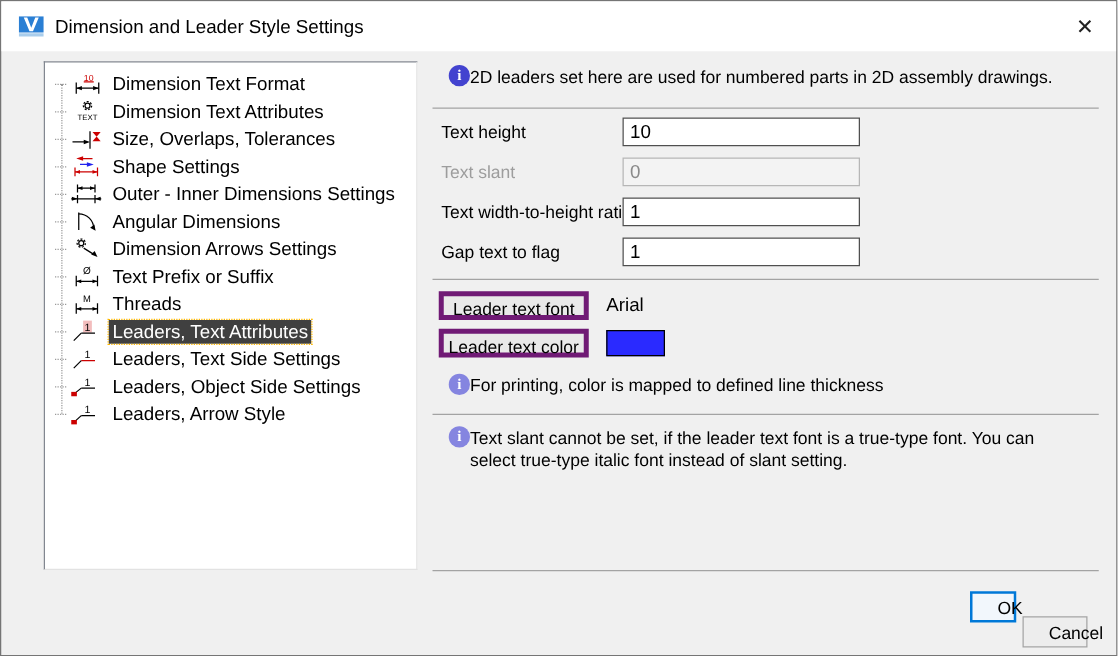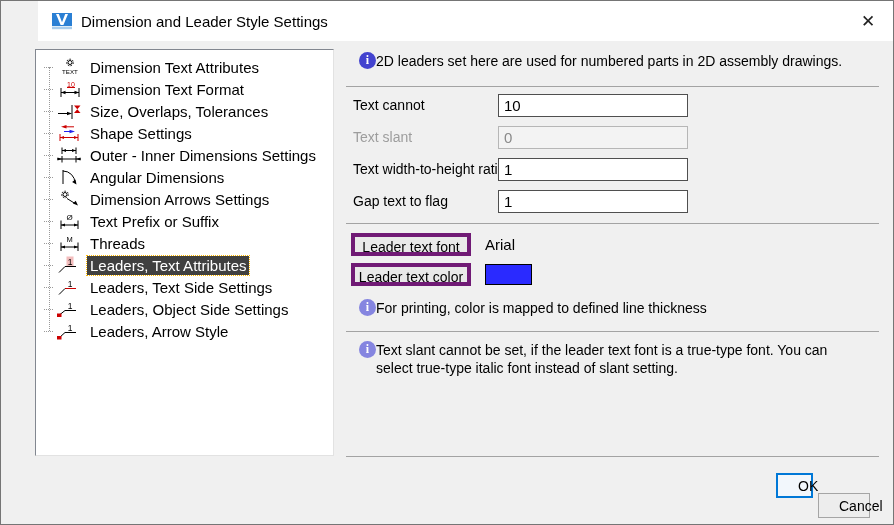--- a/index.html
+++ b/index.html
@@ -9,21 +9,21 @@
   .window {
     position:relative; width:894px; height:525px;
     background:#f0f0f0; border:1px solid #757575;
     box-shadow:3px 4px 10px rgba(0,0,0,.35);
     overflow:hidden;
   }
 
   
   .titlebar {
     height:40px; background:#ffffff;
-    display:flex; align-items:center; padding:0 10px 0 14px;margin-left:37px;
+    display:flex; align-items:center; padding:0 10px 0 14px;
   }
   .titlebar .logo { flex:0 0 auto; margin-right:9px; display:flex; }
   .titlebar .title { font-size:15px; color:#000; white-space:nowrap; }
   .close-btn {
     margin-left:auto; width:30px; height:30px;
     display:flex; align-items:center; justify-content:center;
     font-size:17px; color:#222; cursor:default;
   }
 
   
@@ -104,42 +104,42 @@
     <span class="close-btn">✕</span>
   </div>
 
   <div class="tree">
     <div class="rail"></div>
 
     <div class="trow">
       <span class="stub"></span>
       <span class="ticon">
         <svg viewBox="0 0 26 18" width="26" height="18">
-          <circle cx="14" cy="4.5" r="2" fill="none" stroke="#000"></circle>
-          <circle cx="14" cy="4.5" r="3.3" fill="none" stroke="#000" stroke-dasharray="1.6 1.3"></circle>
-          <text x="14" y="16" font-size="6.2" text-anchor="middle" fill="#000">TEXT</text>
-        </svg>
-      </span>
-      <span class="tlabel">Dimension Text Attributes</span>
-    </div>
-
-    <div class="trow">
-      <span class="stub"></span>
-      <span class="ticon">
-        <svg viewBox="0 0 26 18" width="26" height="18">
           <text x="15" y="6.5" font-size="7" text-anchor="middle" fill="#cc0000">10</text>
           <line x1="11" y1="7.5" x2="19" y2="7.5" stroke="#cc0000"></line>
           <line x1="5" y1="8" x2="5" y2="17" stroke="#000"></line>
           <line x1="23" y1="8" x2="23" y2="17" stroke="#000"></line>
           <line x1="5" y1="12.5" x2="23" y2="12.5" stroke="#000"></line>
           <path d="M5 12.5 l4.5 -1.7 v3.4 z" fill="#000"></path>
           <path d="M23 12.5 l-4.5 -1.7 v3.4 z" fill="#000"></path>
         </svg>
       </span>
       <span class="tlabel">Dimension Text Format</span>
+    </div>
+
+    <div class="trow">
+      <span class="stub"></span>
+      <span class="ticon">
+        <svg viewBox="0 0 26 18" width="26" height="18">
+          <circle cx="14" cy="4.5" r="2" fill="none" stroke="#000"></circle>
+          <circle cx="14" cy="4.5" r="3.3" fill="none" stroke="#000" stroke-dasharray="1.6 1.3"></circle>
+          <text x="14" y="16" font-size="6.2" text-anchor="middle" fill="#000">TEXT</text>
+        </svg>
+      </span>
+      <span class="tlabel">Dimension Text Attributes</span>
     </div>
 
     <div class="trow">
       <span class="stub"></span>
       <span class="ticon">
         <svg viewBox="0 0 26 18" width="26" height="18">
           <line x1="2" y1="11.5" x2="12" y2="11.5" stroke="#000"></line>
           <path d="M16 11.5 l-5 -1.8 v3.6 z" fill="#000"></path>
           <line x1="16" y1="3" x2="16" y2="17" stroke="#000"></line>
           <path d="M18 3.5 h6.5 l-3.2 3.8 z" fill="#cc0000"></path>
@@ -296,21 +296,21 @@
   <div class="rpanel">
 
     <div class="inforow" style="top:3px;">
       <span class="info-icon" style="background-color: rgb(67, 67, 207);">i</span>
       <span class="info-text">2D leaders set here are used for numbered parts in 2D assembly drawings.</span>
     </div>
 
     <div class="sep" style="top:37px;"></div>
 
     <div class="frow" style="top:45px;">
-      <span class="flabel">Text cannot</span>
+      <span class="flabel">Text height</span>
       <input value="10" style="">
     </div>
 
     <div class="frow" style="top:77px;">
       <span class="flabel disabled">Text slant</span>
       <input disabled="" value="0" style="">
     </div>
 
     <div class="frow" style="top:109px;">
       <span class="flabel">Text width-to-height ratio</span>

